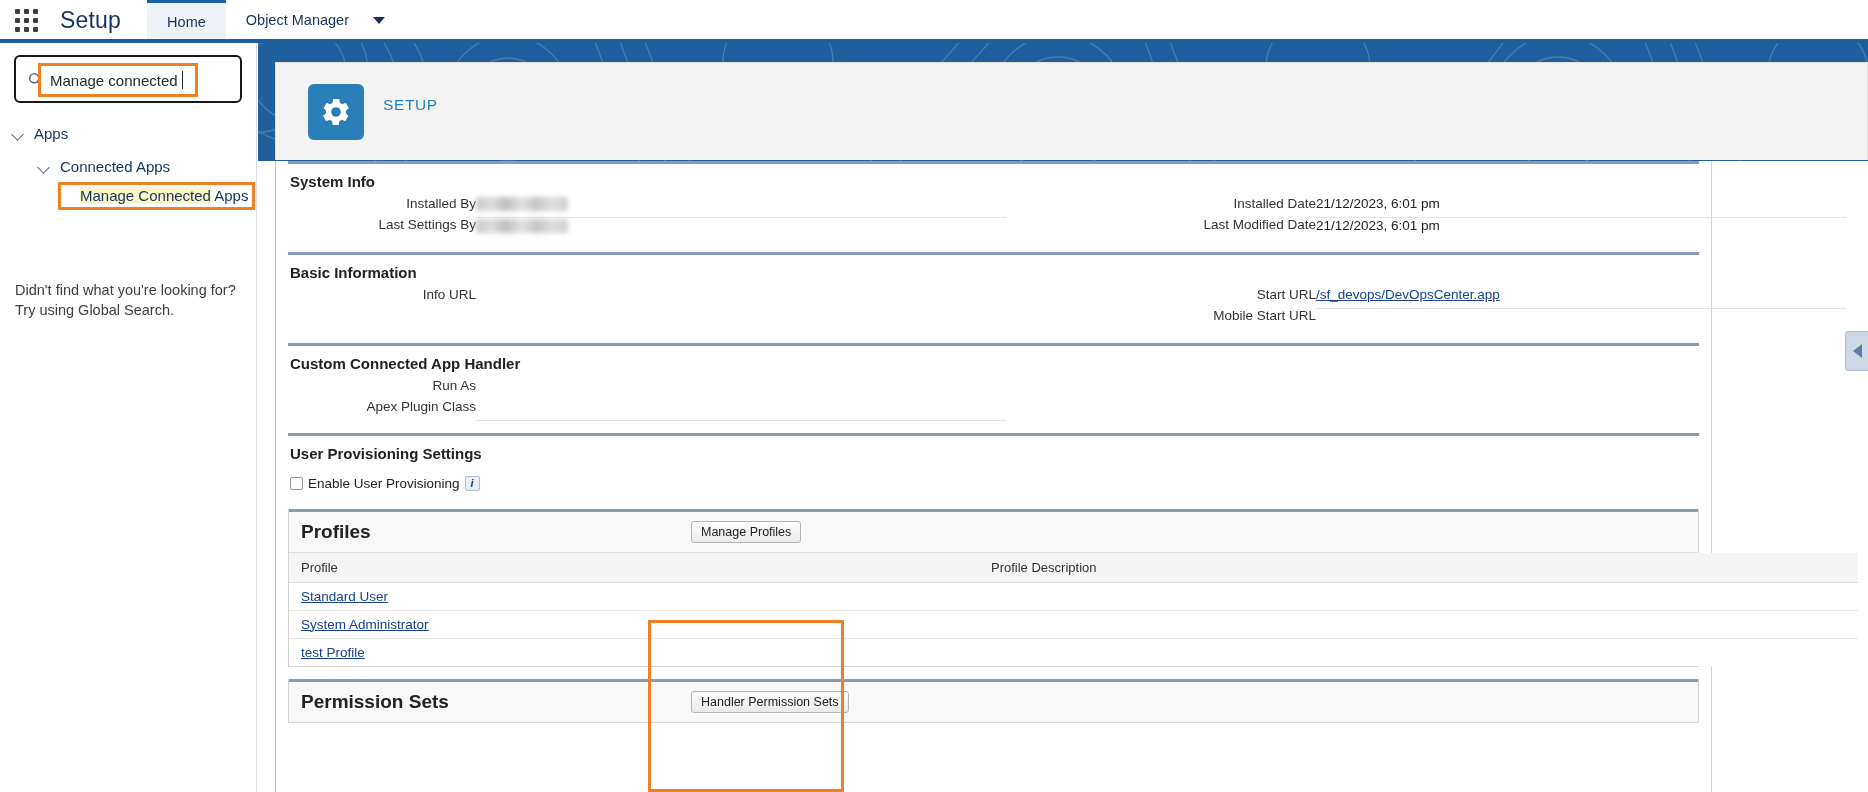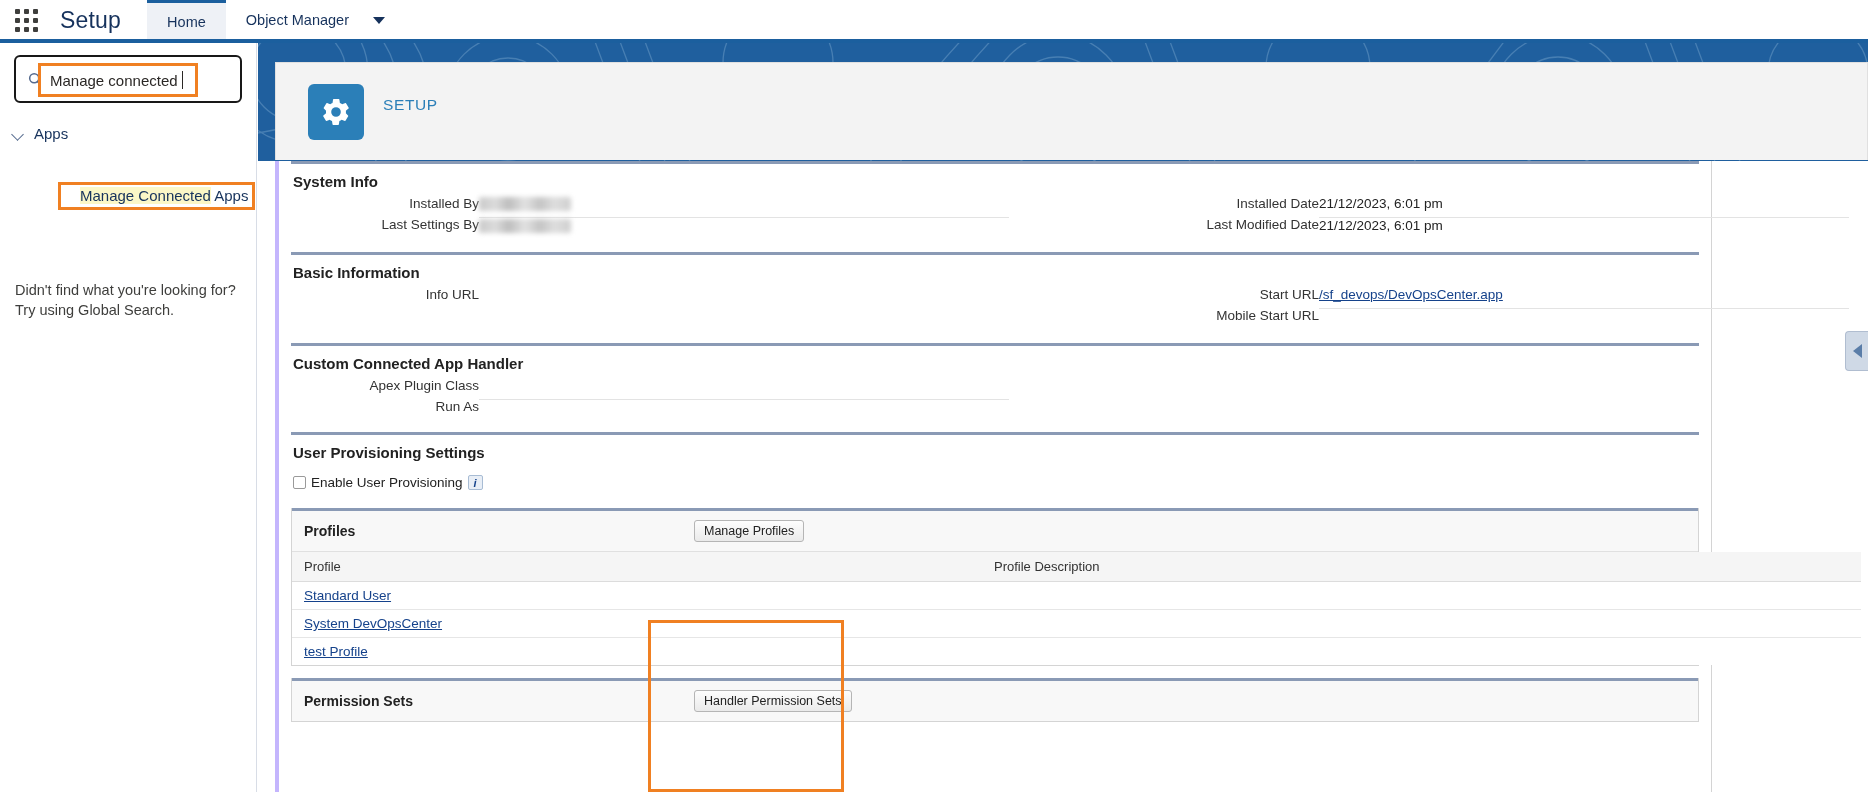--- a/index.html
+++ b/index.html
@@ -164,21 +164,21 @@
   .setup-label {
     position: absolute; top: 33px; left: 107px;
     font-size: 15.5px; color: #2b7fb8; letter-spacing: .6px;
   }
 
   
   .body-panel {
     position: absolute; top: 118px; left: 17px;
     width: 1437px; height: 631px;
     background: #ffffff;
-    border-left: 4px solid #c4b5fd;
+    border-left: 1px solid #c4b5fd;
     border-right: 1px solid #d4d4d4;
   }
   .sec-rule {
     height: 3px; background: #8a9ab5; margin: 0 12px;
   }
   .sec-title {
     font-size: 15px; font-weight: bold; color: #222;
     padding: 9px 0 6px 14px;
     font-family: "Liberation Sans", sans-serif;
   }
@@ -221,21 +221,21 @@
   .rl {
     margin: 0 12px; border: 1px solid #d4d4d4; border-top: none;
     background: #fff;
   }
   .rl-top { height: 3px; background: #8a9ab5; }
   .rl-head {
     display:flex; align-items:center; gap: 0;
     background: #f8f8f8; padding: 9px 0 9px 12px;
     border-bottom: 1px solid #e0e0e0;
   }
-  .rl-title { font-size: 14px; font-weight: bold; color: #222; }
+  .rl-title { font-size: 19px; font-weight: bold; color: #222; }
   .btn {
     font-size: 12.5px; color: #222; background: linear-gradient(#fdfdfd,#eaeaea);
     border: 1px solid #b5b5b5; border-radius: 3px;
     padding: 3px 9px; cursor: pointer; white-space: nowrap;
   }
   table.rl-table { width:100%; border-collapse: collapse; table-layout: fixed; }
   table.rl-table th {
     text-align: left; font-size: 13px; font-weight: normal; color: #333;
     background: #f5f5f5; padding: 7px 0 7px 12px;
     border-bottom: 1px solid #dcdcdc;
@@ -305,20 +305,24 @@
     <div class="search-hl">
       <span class="search-val" placeholder="Quick Find">Manage connected</span>
       <span class="caret-bar"></span>
     </div>
   </div>
 
   <div class="tree">
     <div class="tree-row lvl1">
       <span class="chev"></span>
       <span>Apps</span>
+    </div>
+    <div class="tree-row lvl2">
+      <span class="chev"></span>
+      <span>Connected Apps</span>
     </div>
   </div>
 
   <div class="leaf-wrap">
     <span class="leaf-link"><span class="hl">Manage Connected</span><span> Apps</span></span>
   </div>
 
   <div class="didnt-find">
     <div>Didn't find what you're looking for?</div>
     <div>Try using Global Search.</div>
@@ -435,29 +439,29 @@
     <table class="detail">
       <colgroup>
           <col style="width:200px">
           <col style="width:530px">
           <col style="width:80px">
           <col style="width:230px">
           <col style="width:530px">
         </colgroup>
       <tbody>
           <tr>
-        <td class="dlabel">Apex Plugin Class</td>
-        <td class="dvalue"></td>
+        <td class="dlabel">Run As</td>
+        <td class="dvalue nb"></td>
         <td></td>
             <td></td>
             <td></td>
       </tr>
       <tr>
-        <td class="dlabel">Run As</td>
-        <td class="dvalue nb"></td>
+        <td class="dlabel">Apex Plugin Class</td>
+        <td class="dvalue"></td>
         <td></td>
             <td></td>
             <td></td>
       </tr>
     </tbody>
       </table>
 
     <div style="height:12px"></div>
     <div class="sec-rule"></div>
     <div class="sec-title">User Provisioning Settings</div>
@@ -482,21 +486,21 @@
         <tbody>
             <tr>
           <th>Profile</th>
           <th>Profile Description</th>
         </tr>
         <tr>
           <td><a class="dlink">Standard User</a></td>
           <td></td>
         </tr>
         <tr>
-          <td><a class="dlink">System DevOpsCenter</a></td>
+          <td><a class="dlink">System Administrator</a></td>
           <td></td>
         </tr>
         <tr>
           <td style="border-bottom:none"><a class="dlink">test Profile</a></td>
           <td style="border-bottom:none"></td>
         </tr>
       </tbody>
         </table>
     </div>
 

